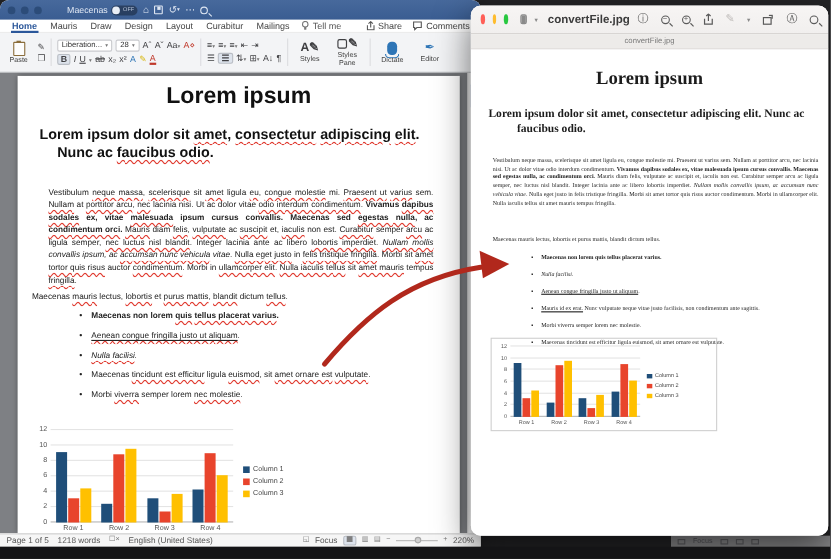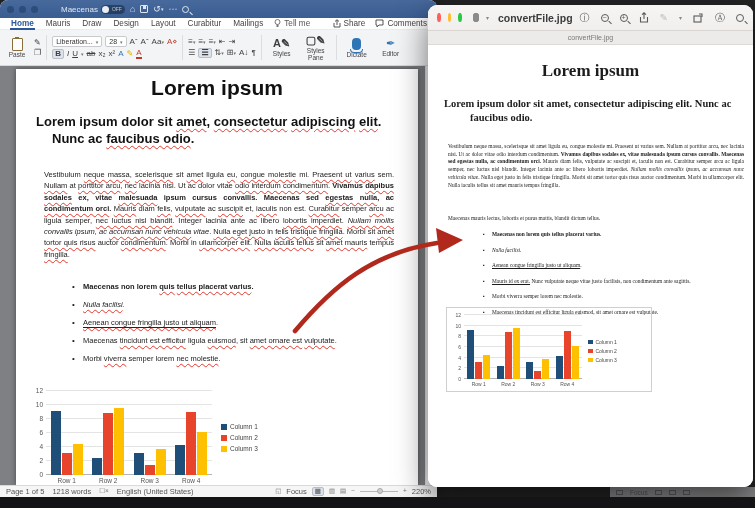--- a/index.html
+++ b/index.html
@@ -279,24 +279,25 @@
         <span class="editorP">✒</span>
         <span>Editor</span>
       </div>
     </div>
 
     <div class="w-docarea">
       <div class="page">
         <div class="d-title">Lorem ipsum</div>
         <div class="d-h2"><span>Lorem ipsum dolor sit </span><span class="sq">amet</span><span>, </span><span class="sq">consectetur</span><span> </span><span class="sq">adipiscing</span><span> </span><span class="sq">elit</span><span>. Nunc ac </span><span class="sq">faucibus odio</span><span>.</span></div>
         <div class="d-p1"><span>Vestibulum </span><span class="sq">neque massa</span><span>, </span><span class="sq">scelerisque</span><span> sit </span><span class="sq">amet</span><span> ligula </span><span class="sq">eu</span><span>, </span><span class="sq">congue molestie</span><span> mi. </span><span class="sq">Praesent ut</span><span> </span><span class="sq">varius</span><span> sem. </span><span class="sq">Nullam</span><span> at </span><span class="sq">porttitor arcu</span><span>, </span><span class="sq">nec</span><span> lacinia nisi. Ut ac dolor vitae </span><span class="sq">odio interdum condimentum</span><span>. </span><span class="b">Vivamus </span><span class="b sq">dapibus sodales</span><span class="b"> ex, vitae </span><span class="b sq">malesuada</span><span class="b"> ipsum cursus convallis. Maecenas sed </span><span class="b sq">egestas nulla</span><span class="b">, ac </span><span class="b sq">condimentum orci</span><span class="b">.</span><span> </span><span class="sq">Mauris</span><span> diam </span><span class="sq">felis</span><span>, </span><span class="sq">vulputate</span><span> ac </span><span class="sq">suscipit</span><span> et, </span><span class="sq">iaculis</span><span> non est. </span><span class="sq">Curabitur</span><span> semper </span><span class="sq">arcu</span><span> ac ligula semper, </span><span class="sq">nec luctus nisl blandit</span><span>. Integer lacinia ante ac libero </span><span class="sq">lobortis imperdiet</span><span>. </span><span class="i sq">Nullam mollis</span><span class="i"> convallis ipsum, ac </span><span class="i sq">accumsan nunc vehicula</span><span class="i"> vitae</span><span>. </span><span class="sq">Nulla eget justo</span><span> in </span><span class="sq">felis tristique fringilla</span><span>. Morbi sit </span><span class="sq">amet tortor quis risus</span><span> auctor </span><span class="sq">condimentum</span><span>. Morbi in </span><span class="sq">ullamcorper elit</span><span>. </span><span class="sq">Nulla iaculis tellus</span><span> sit </span><span class="sq">amet mauris</span><span> tempus </span><span class="sq">fringilla</span><span>.</span></div>
+        <div class="d-p2"><span>Maecenas </span><span class="sq">mauris</span><span> lectus, </span><span class="sq">lobortis</span><span> et </span><span class="sq">purus mattis</span><span>, </span><span class="sq">blandit</span><span> dictum </span><span class="sq">tellus</span><span>.</span></div>
         <div class="d-ul">
             <div class="li"><span class="b">Maecenas non lorem </span><span class="b sq">quis</span><span class="b"> </span><span class="b sq">tellus placerat varius</span><span class="b">.</span></div>
+            <div class="li"><span class="u sq">Aenean congue fringilla justo ut aliquam</span><span>.</span></div>
             <div class="li"><span class="i sq">Nulla facilisi</span><span class="i">.</span></div>
-            <div class="li"><span class="u sq">Aenean congue fringilla justo ut aliquam</span><span>.</span></div>
             <div class="li"><span>Maecenas </span><span class="sq">tincidunt est efficitur</span><span> ligula </span><span class="sq">euismod</span><span>, sit </span><span class="sq">amet ornare est</span><span> </span><span class="sq">vulputate</span><span>.</span></div>
             <div class="li"><span>Morbi </span><span class="sq">viverra</span><span> semper lorem </span><span class="sq">nec molestie</span><span>.</span></div>
           </div>
         <div class="d-chart">
             <div class="cwrap">
               <div class="ccol">
                 <div class="plot">
                   <div class="grid axis" style="bottom: 0%;"></div>
                   <span class="ylab" style="bottom: calc(0% - 3px);">0</span>
                   <div class="grid" style="bottom: 16.6667%;"></div>

